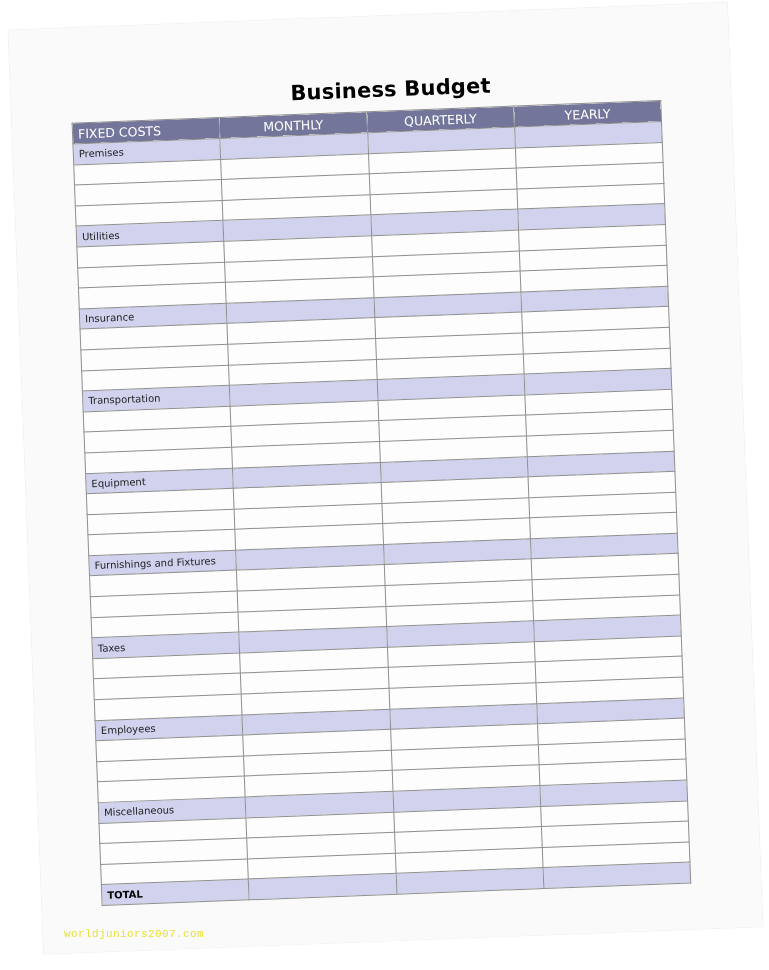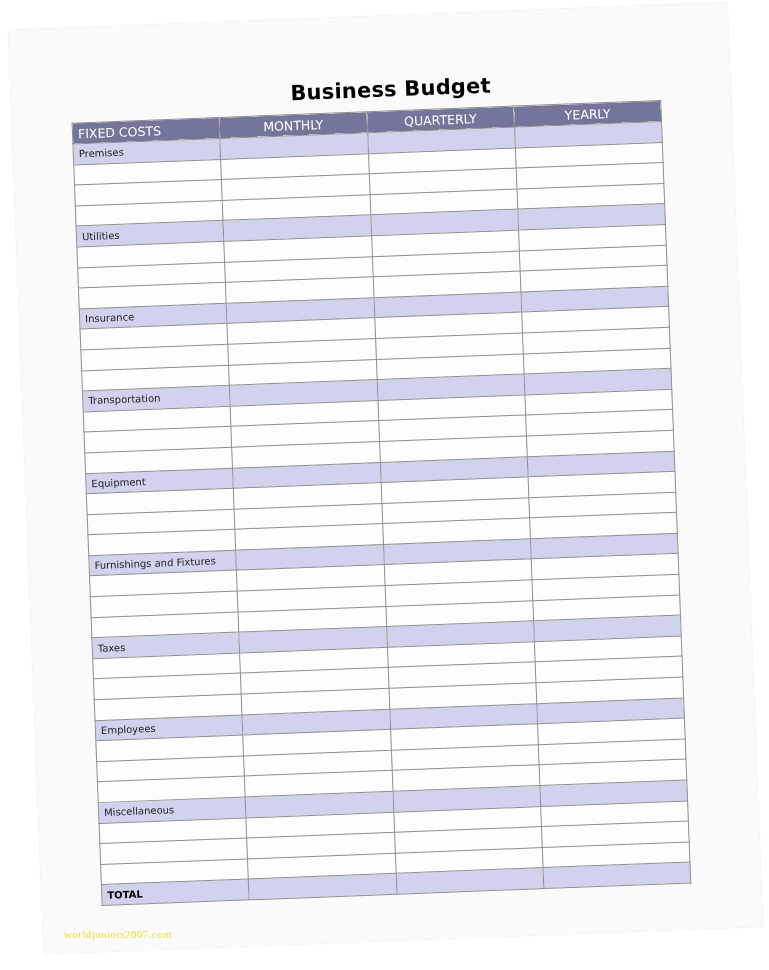--- a/index.html
+++ b/index.html
@@ -31,21 +31,21 @@
   .table th {
     background:#73769a; color:#ffffff; font-weight:normal; font-size:12.5px;
     text-align:center; height:20px;
   }
   .table th.first { text-align:left; }
   .table tr.section td { background:#d0d2ee; }
   .table tr.blank td { background:#fdfdfd; }
   .table tr.total td { background:#d0d2ee; font-weight:bold; color:#000; }
   .watermark {
     position:absolute; left:64px; top:928px; font-size:11px; color:#e6e23a;
-    font-family:Liberation Serif, serif; letter-spacing:0.4px;
+    font-family:Liberation Mono, monospace; letter-spacing:0.4px;
   }
 </style>
 </head>
 <body>
 
 <div class="paper">
   <div class="title">Business Budget</div>
   <table class="table">
     <thead>
       <tr>

